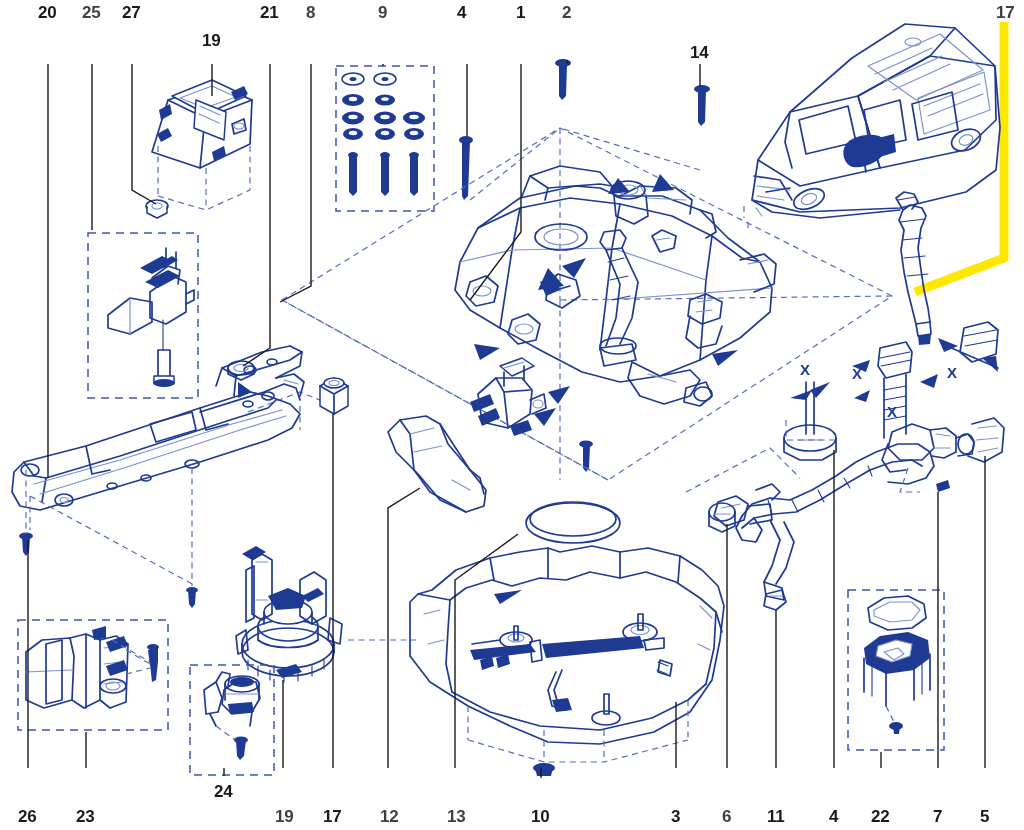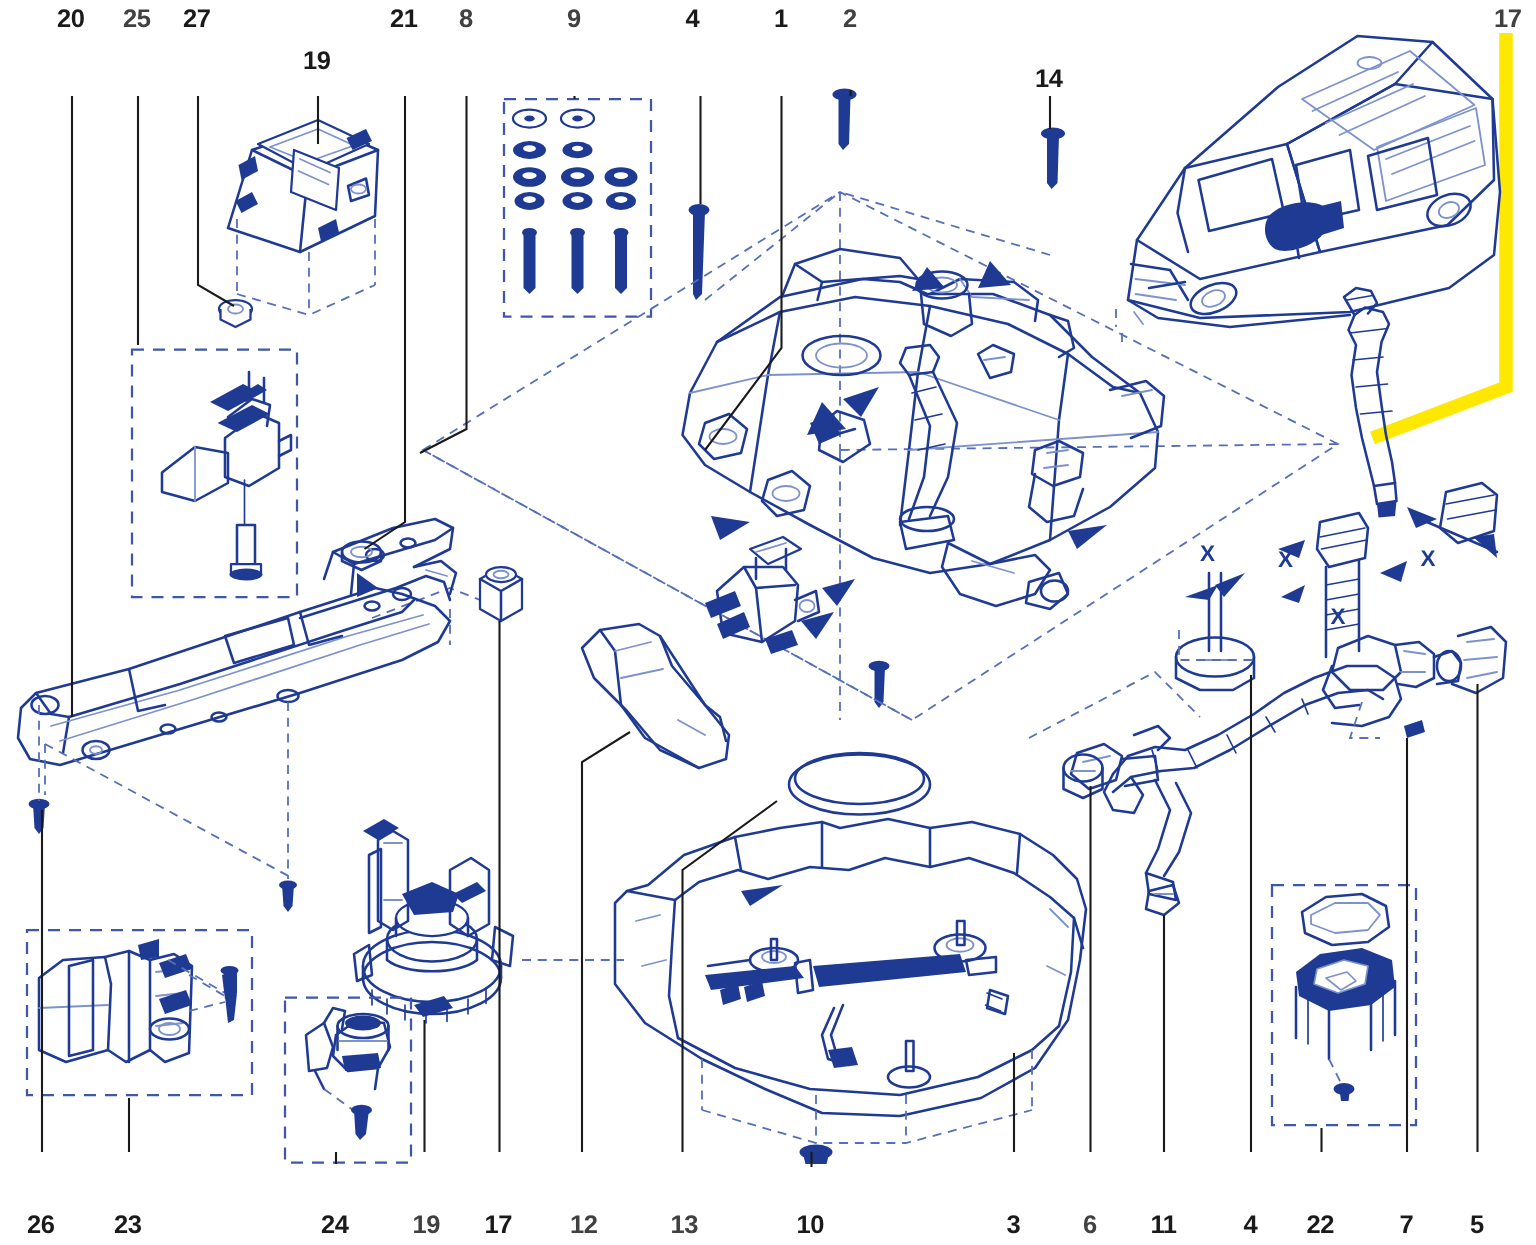--- a/index.html
+++ b/index.html
@@ -533,21 +533,21 @@
   <div class="callout active" style="left:457px; top:4px;">4</div>
   <div class="callout active" style="left:516px; top:4px;">1</div>
   <div class="callout dim" style="left:562px; top:4px;">2</div>
   <div class="callout active" style="left:690px; top:4px;margin-top:40px;">14</div>
   <div class="callout dim" style="left:996px; top:4px;">17</div>
 </div>
 
 <div>
   <div class="callout active" style="left:18px;  top:808px;">26</div>
   <div class="callout active" style="left:76px;  top:808px;">23</div>
-  <div class="callout active" style="left:214px; top:808px;">24</div>
+  <div class="callout active" style="left:214px; top:783px;">24</div>
   <div class="callout dim" style="left:275px; top:808px;">19</div>
   <div class="callout active" style="left:323px; top:808px;">17</div>
   <div class="callout dim" style="left:380px; top:808px;">12</div>
   <div class="callout dim" style="left:447px; top:808px;">13</div>
   <div class="callout active" style="left:531px; top:808px;">10</div>
   <div class="callout active" style="left:671px; top:808px;">3</div>
   <div class="callout dim" style="left:722px; top:808px;">6</div>
   <div class="callout active" style="left:767px; top:808px;">11</div>
   <div class="callout active" style="left:829px; top:808px;">4</div>
   <div class="callout active" style="left:871px; top:808px;">22</div>

